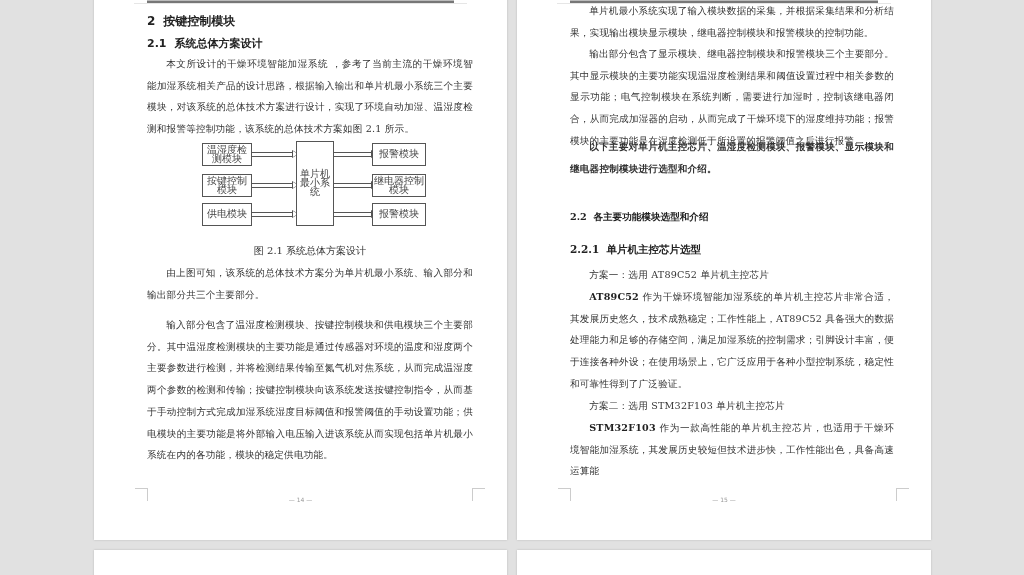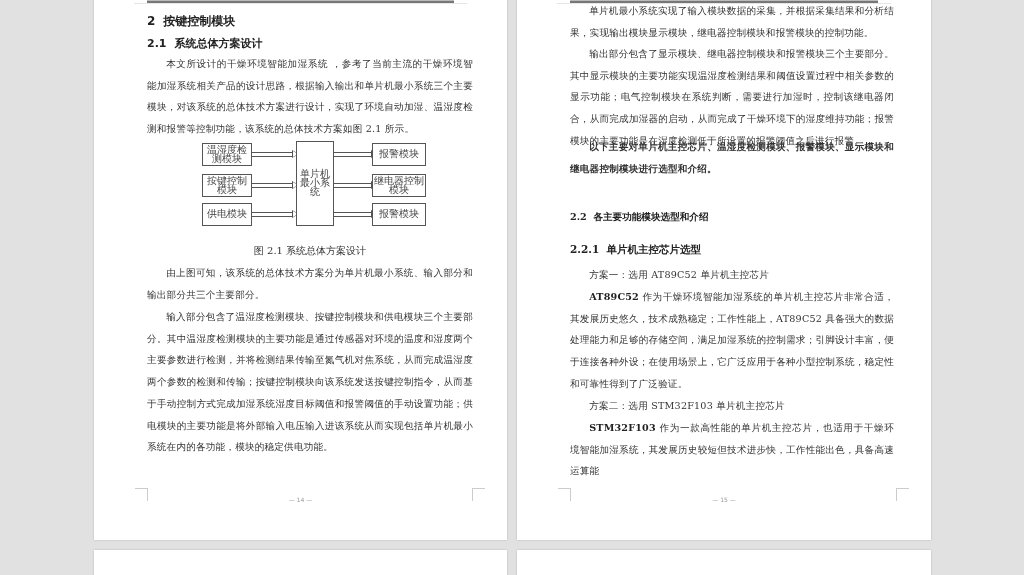--- a/index.html
+++ b/index.html
@@ -119,21 +119,21 @@
         </div>
 
       <div class="blk" style="left:225px;top:2px;width:52px;height:21px;">报警模块</div>
       <div class="blk" style="left:225px;top:33px;width:52px;height:21px;">继电器控制模块</div>
       <div class="blk" style="left:225px;top:62px;width:52px;height:21px;">报警模块</div>
 
       <div class="caption" style="top:103px;">图 2.1  系统总体方案设计</div>
     </div>
 
     <div class="para" style="top:262px;">由上图可知，该系统的总体技术方案分为单片机最小系统、输入部分和输出部分共三个主要部分。</div>
-    <div class="para" style="top:306px;">输入部分包含了温湿度检测模块、按键控制模块和供电模块三个主要部分。其中温湿度检测模块的主要功能是通过传感器对环境的温度和湿度两个主要参数进行检测，并将检测结果传输至氮气机对焦系统，从而完成温湿度两个参数的检测和传输；按键控制模块向该系统发送按键控制指令，从而基于手动控制方式完成加湿系统湿度目标阈值和报警阈值的手动设置功能；供电模块的主要功能是将外部输入电压输入进该系统从而实现包括单片机最小系统在内的各功能，模块的稳定供电功能。</div>
+    <div class="para" style="top:314px;">输入部分包含了温湿度检测模块、按键控制模块和供电模块三个主要部分。其中温湿度检测模块的主要功能是通过传感器对环境的温度和湿度两个主要参数进行检测，并将检测结果传输至氮气机对焦系统，从而完成温湿度两个参数的检测和传输；按键控制模块向该系统发送按键控制指令，从而基于手动控制方式完成加湿系统湿度目标阈值和报警阈值的手动设置功能；供电模块的主要功能是将外部输入电压输入进该系统从而实现包括单片机最小系统在内的各功能，模块的稳定供电功能。</div>
   </div>
 
   <div class="corner bl" style="left:41px;top:498px;"></div>
   <div class="corner br" style="left:378px;top:498px;"></div>
   <div class="page-num" style="top:506px;">— 14 —</div>
 </div>
 
 <div class="page" id="page-15">
 
   <div class="header-rule"></div>

